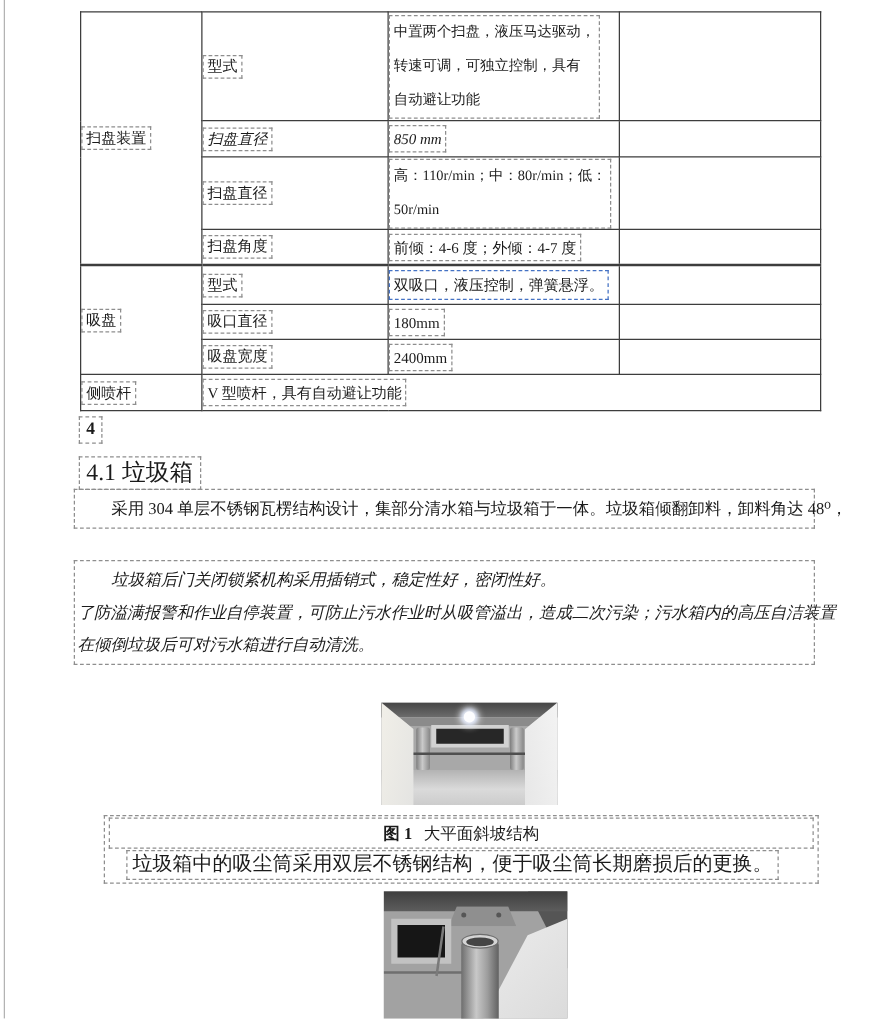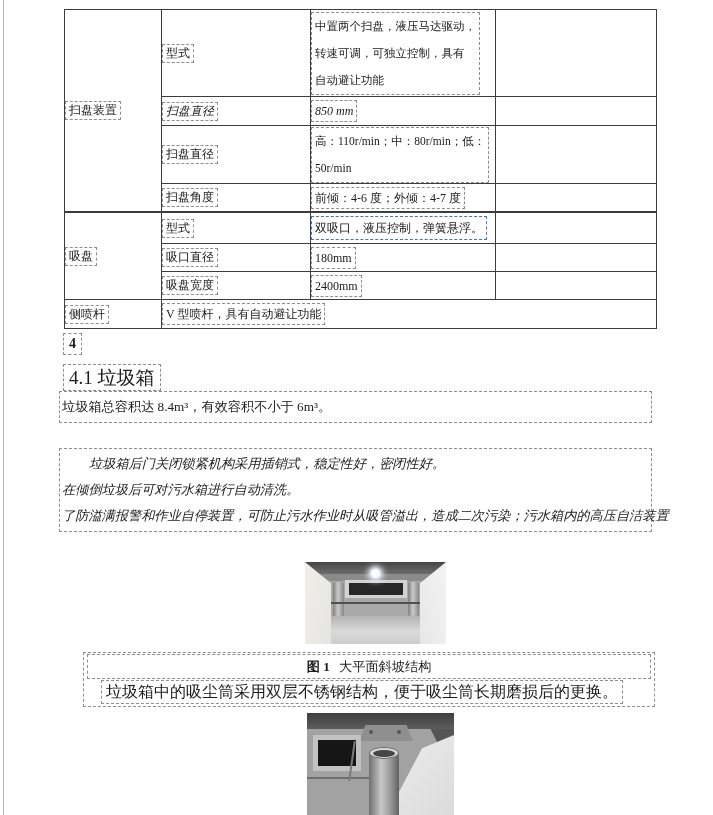--- a/index.html
+++ b/index.html
@@ -175,27 +175,27 @@
     </table>
 
   <div class="sect-heading">
     <span class="num-box">4</span>
   </div>
   <div class="sub-heading">
     <span class="sub-box">4.1 垃圾箱</span>
   </div>
 
   <div class="para p1">
-    <div class="ln">垃圾箱总容积达 8.4m³，有效容积不小于 6m³。</div>
+    <div class="ln ind">采用 304 单层不锈钢瓦楞结构设计，集部分清水箱与垃圾箱于一体。垃圾箱倾翻卸料，卸料角达 48⁰，</div>
   </div>
 
   <div class="para p2">
     <div class="ln ind">垃圾箱后门关闭锁紧机构采用插销式，稳定性好，密闭性好。</div>
+    <div class="ln">了防溢满报警和作业自停装置，可防止污水作业时从吸管溢出，造成二次污染；污水箱内的高压自洁装置</div>
     <div class="ln">在倾倒垃圾后可对污水箱进行自动清洗。</div>
-    <div class="ln">了防溢满报警和作业自停装置，可防止污水作业时从吸管溢出，造成二次污染；污水箱内的高压自洁装置</div>
   </div>
 
   <div class="photo1">
     <div class="p1-backwall"></div>
     <div class="p1-ceiling"></div>
     <div class="p1-ceiling2"></div>
     <div class="p1-window-frame"></div>
     <div class="p1-window"></div>
     <div class="p1-cyl l"></div>
     <div class="p1-cyl r"></div>

